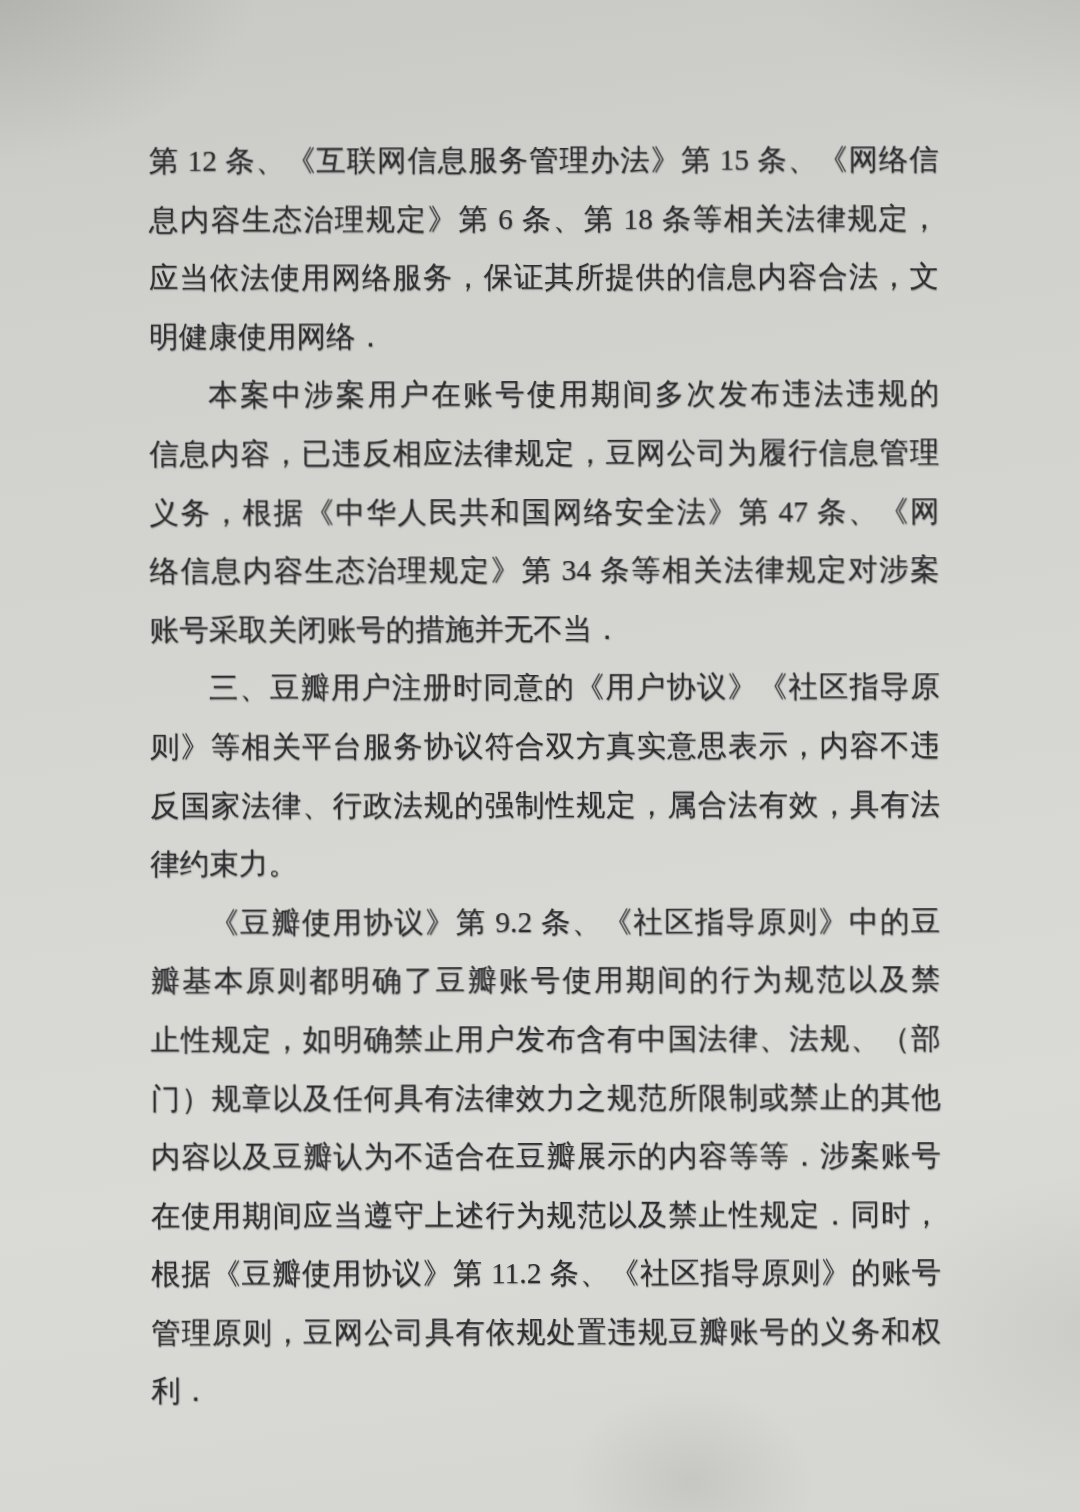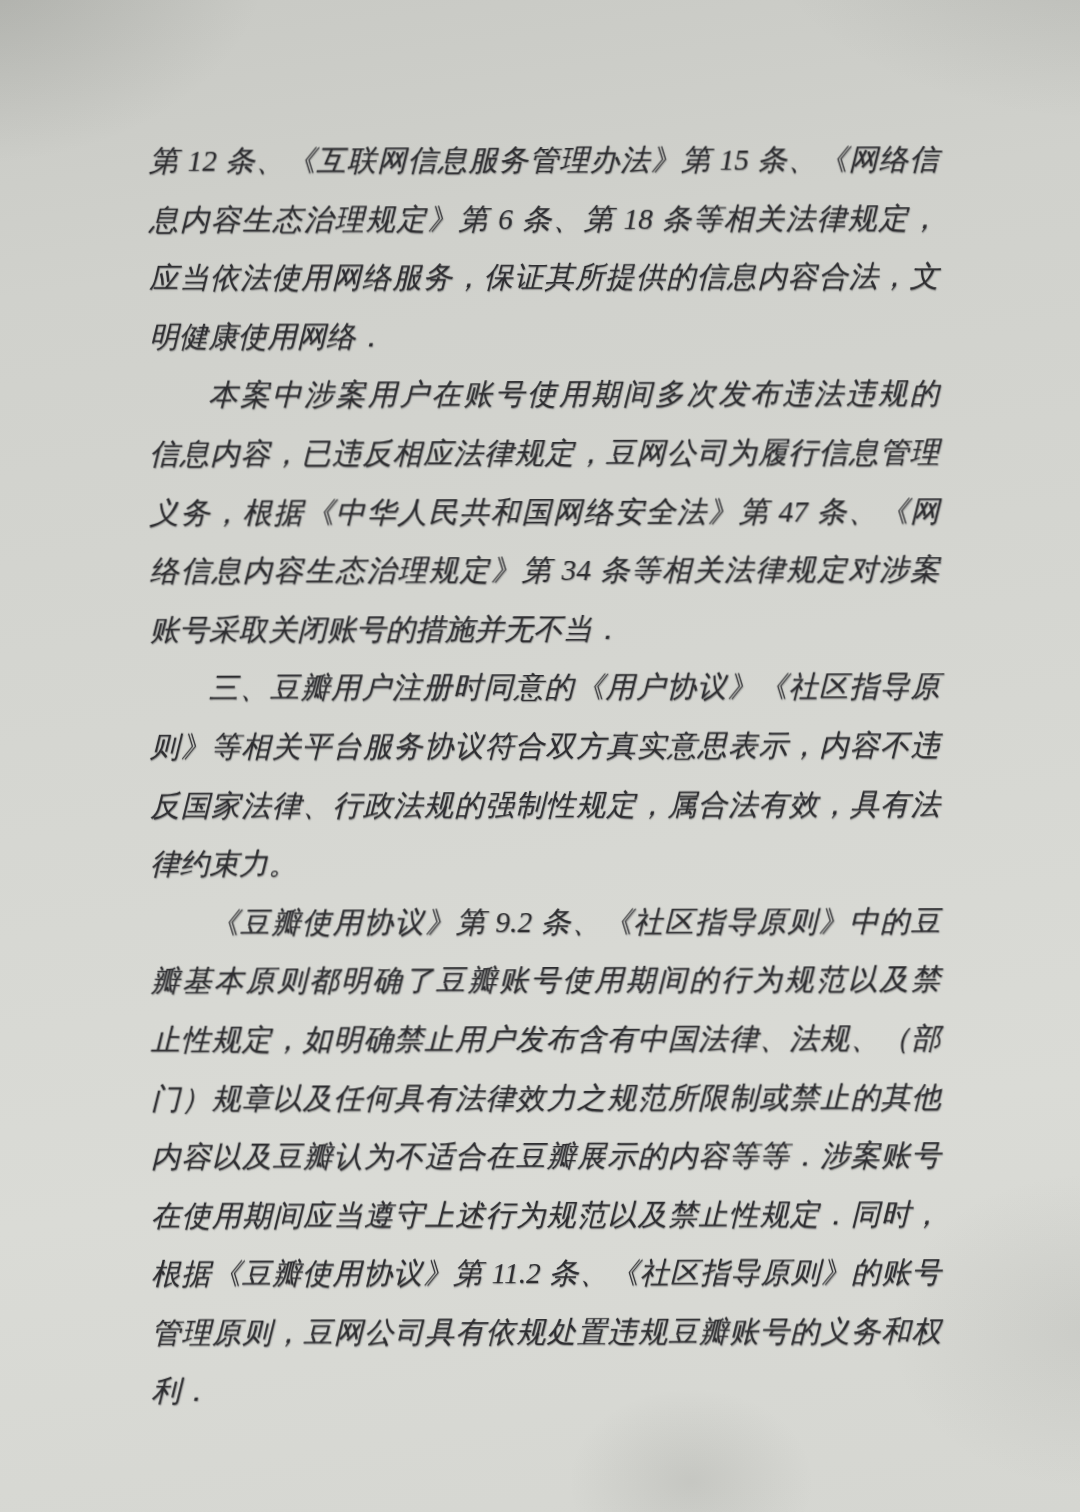--- a/index.html
+++ b/index.html
@@ -8,21 +8,20 @@
     background:#cfd0cb;
   }
   .photo{
     position:relative;width:1080px;height:1512px;
     background:
       radial-gradient(430px 300px at -3% -3%, rgba(80,82,78,.24), rgba(80,82,78,0) 70%),
       radial-gradient(520px 280px at 104% -5%, rgba(80,82,78,.16), rgba(80,82,78,0) 70%),
       radial-gradient(170px 130px at 64% 98%, rgba(88,90,86,.13), rgba(88,90,86,0) 72%),
       radial-gradient(280px 220px at 101% 88%, rgba(95,97,93,.10), rgba(95,97,93,0) 72%),
       linear-gradient(172deg, #c8c9c4 0%, #d0d1cc 18%, #d5d6d1 45%, #dadbd6 74%, #d5d6d1 100%);
-    font-style: italic;
   }
   .text-block{
     position:absolute;left:150px;top:131px;width:790px;
     font-family:"Liberation Serif","DejaVu Serif",serif;
     font-size:29.5px;line-height:58.6px;
     color:#2d2d30;
     text-shadow:0.4px 0.6px 1.2px rgba(45,45,50,.5);
     filter:blur(0.3px);
     transform:rotate(-0.12deg);
   }

